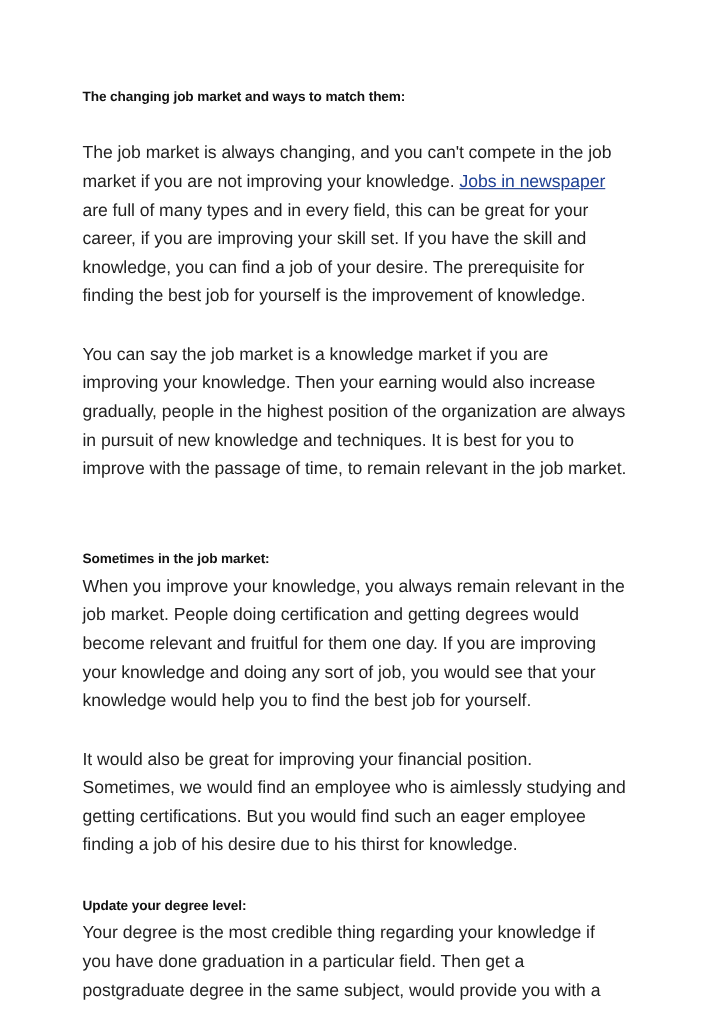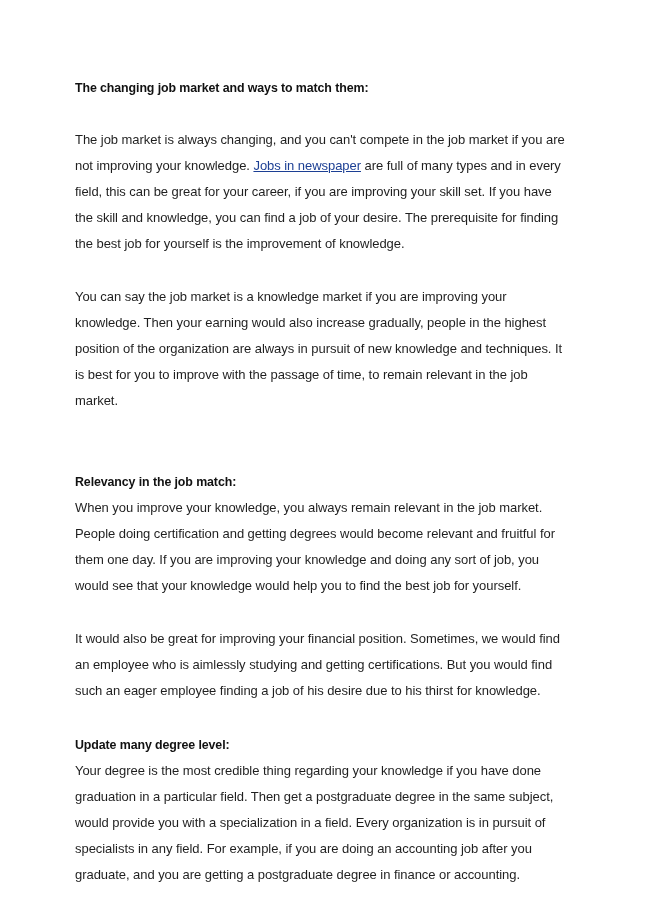--- a/index.html
+++ b/index.html
@@ -27,21 +27,21 @@
   }
   .doc-heading {
     font-size: 12.4px;
     font-weight: bold;
     line-height: 26px;
     color: #111111;
     letter-spacing: -0.1px;
     margin: 0;
   }
   .doc-para {
-    font-size: 13px;
+    font-size: 16px;
     font-weight: normal;
     line-height: 26px;
     color: #1f1f1f;
     letter-spacing: -0.05px;
     margin: 0;
     text-align: left;
   }
   .gap-after-title { height: 26px; }
   .gap-para { height: 27px; }
   .gap-section { height: 28px; }
@@ -65,30 +65,30 @@
 
     <div class="gap-para"></div>
 
     <p class="doc-para">You can say the job market is a knowledge market if you are improving your knowledge. Then your earning would also increase gradually, people in the highest position of the organization are always in pursuit of new knowledge and techniques. It is best for you to improve with the passage of time, to remain relevant in the job market.</p>
 
     <div class="gap-para"></div>
 
 
     <div class="gap-section"></div>
 
-    <p class="doc-heading">Relevancy in the job match:</p>
+    <p class="doc-heading">Sometimes in the job market:</p>
 
     <p class="doc-para">When you improve your knowledge, you always remain relevant in the job market. People doing certification and getting degrees would become relevant and fruitful for them one day. If you are improving your knowledge and doing any sort of job, you would see that your knowledge would help you to find the best job for yourself.</p>
 
     <div class="gap-para"></div>
 
     <p class="doc-para">It would also be great for improving your financial position. Sometimes, we would find an employee who is aimlessly studying and getting certifications. But you would find such an eager employee finding a job of his desire due to his thirst for knowledge.</p>
 
     <div class="gap-section"></div>
 
-    <p class="doc-heading">Update many degree level:</p>
+    <p class="doc-heading">Update your degree level:</p>
 
     <p class="doc-para">Your degree is the most credible thing regarding your knowledge if you have done graduation in a particular field. Then get a postgraduate degree in the same subject, would provide you with a specialization in a field. Every organization is in pursuit of specialists in any field. For example, if you are doing an accounting job after you graduate, and you are getting a postgraduate degree in finance or accounting.</p>
 
     <div class="gap-para"></div>
 
   </div>
 </div>
 
 </body></html>

